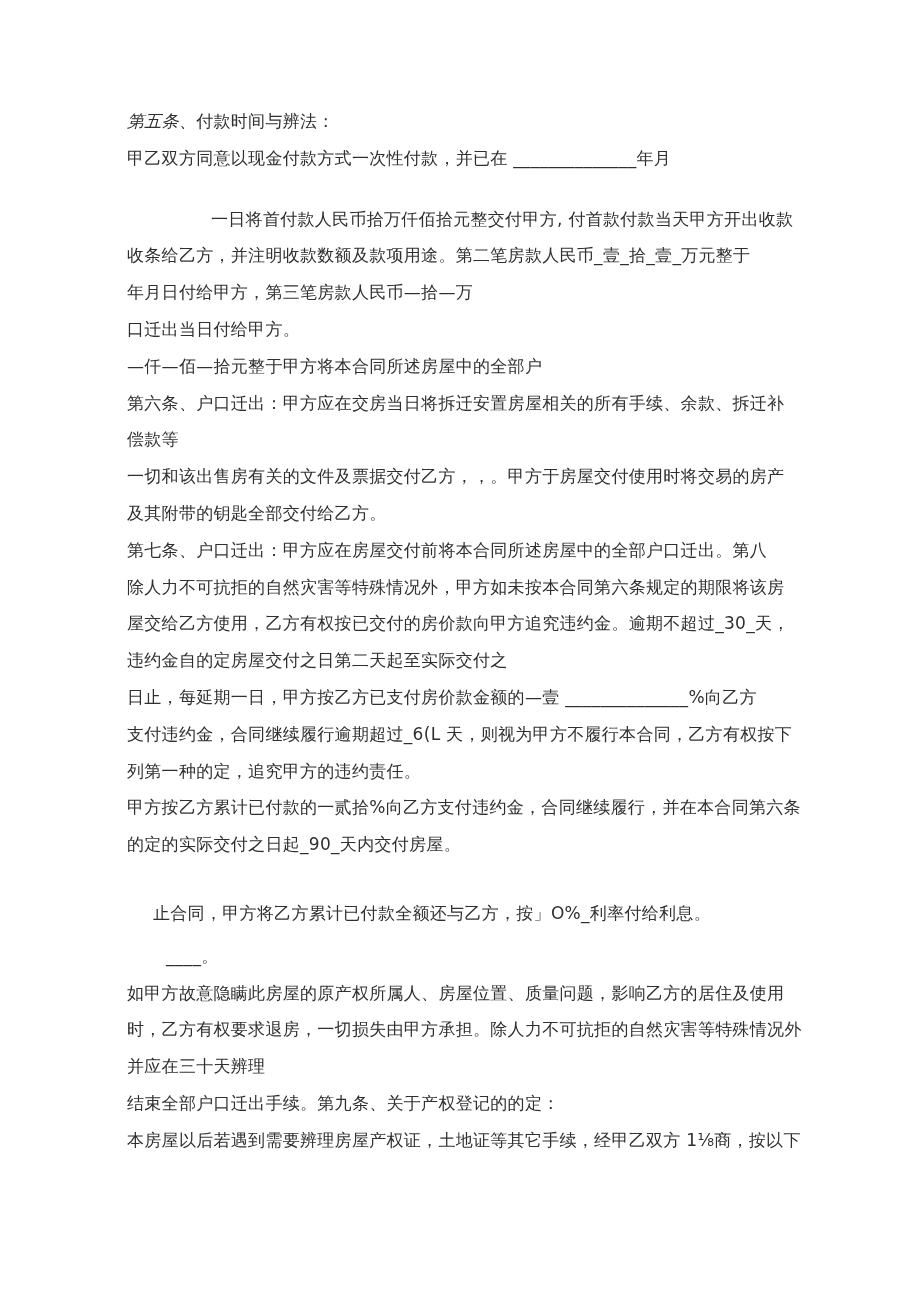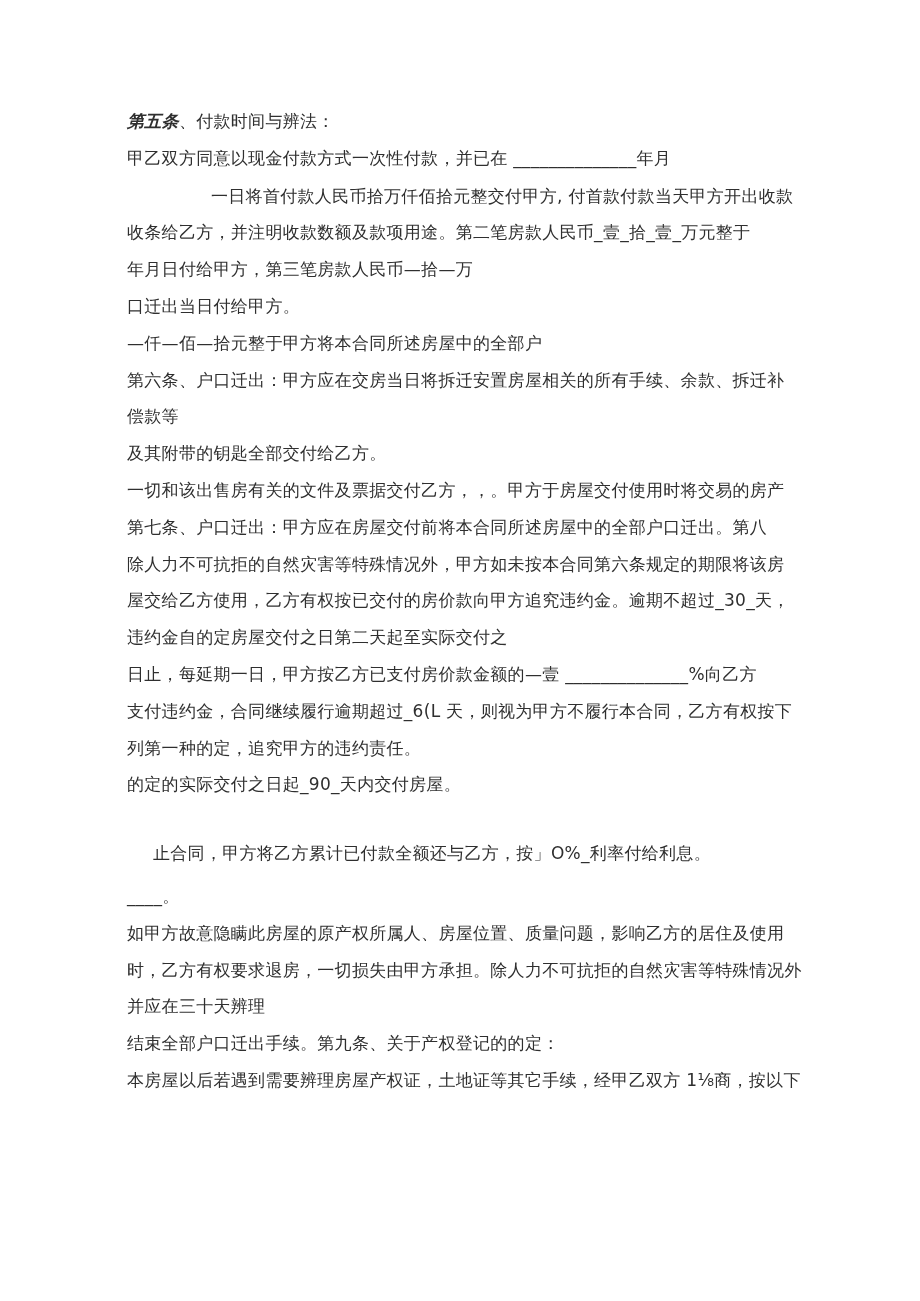--- a/index.html
+++ b/index.html
@@ -22,53 +22,53 @@
     font-size: 17px;
     letter-spacing: 0.3px;
   }
   .line {
     height: 36.8px;
     line-height: 36.8px;
     white-space: nowrap;
   }
   .clause-italic {
     font-style: italic;
-    font-weight: bold;
   }
   .indent-lg { padding-left: 84px; }
   .indent-sm { padding-left: 26px; margin-top: 32px; }
-  .gap-lg { margin-top: 1px; }
-  .gap-sm { margin-top: 6px; }
+  .gap-lg { margin-top: 24px; }
+  .gap-sm { margin-top: 6px; margin-left: 39px; }
 </style>
 </head>
 <body>
 
 <div class="page">
 
   <div class="line">
     <span class="clause-italic">第五条</span><span>、付款时间与辨法：</span>
   </div>
 
   <div class="line">甲乙双方同意以现金付款方式一次性付款，并已在 ______________年月</div>
   <div class="line indent-lg gap-lg">一日将首付款人民币拾万仟佰拾元整交付甲方, 付首款付款当天甲方开出收款</div>
   <div class="line">收条给乙方，并注明收款数额及款项用途。第二笔房款人民币_壹_拾_壹_万元整于</div>
   <div class="line">年月日付给甲方，第三笔房款人民币—拾—万</div>
   <div class="line">口迁出当日付给甲方。</div>
   <div class="line">—仟—佰—拾元整于甲方将本合同所述房屋中的全部户</div>
   <div class="line">第六条、户口迁出：甲方应在交房当日将拆迁安置房屋相关的所有手续、余款、拆迁补</div>
   <div class="line">偿款等</div>
+  <div class="line">一切和该出售房有关的文件及票据交付乙方，，。甲方于房屋交付使用时将交易的房产</div>
   <div class="line">及其附带的钥匙全部交付给乙方。</div>
-  <div class="line">一切和该出售房有关的文件及票据交付乙方，，。甲方于房屋交付使用时将交易的房产</div>
   <div class="line">第七条、户口迁出：甲方应在房屋交付前将本合同所述房屋中的全部户口迁出。第八</div>
   <div class="line">除人力不可抗拒的自然灾害等特殊情况外，甲方如未按本合同第六条规定的期限将该房</div>
   <div class="line">屋交给乙方使用，乙方有权按已交付的房价款向甲方追究违约金。逾期不超过_30_天，</div>
   <div class="line">违约金自的定房屋交付之日第二天起至实际交付之</div>
   <div class="line">日止，每延期一日，甲方按乙方已支付房价款金额的—壹 ______________%向乙方</div>
   <div class="line">支付违约金，合同继续履行逾期超过_6(L 天，则视为甲方不履行本合同，乙方有权按下</div>
   <div class="line">列第一种的定，追究甲方的违约责任。</div>
+  <div class="line">甲方按乙方累计已付款的一贰拾%向乙方支付违约金，合同继续履行，并在本合同第六条</div>
   <div class="line">的定的实际交付之日起_90_天内交付房屋。</div>
   <div class="line indent-sm">止合同，甲方将乙方累计已付款全额还与乙方，按」O%_利率付给利息。</div>
   <div class="line gap-sm">____。</div>
   <div class="line">如甲方故意隐瞒此房屋的原产权所属人、房屋位置、质量问题，影响乙方的居住及使用</div>
   <div class="line">时，乙方有权要求退房，一切损失由甲方承担。除人力不可抗拒的自然灾害等特殊情况外</div>
   <div class="line">并应在三十天辨理</div>
   <div class="line">结束全部户口迁出手续。第九条、关于产权登记的的定：</div>
   <div class="line">本房屋以后若遇到需要辨理房屋产权证，土地证等其它手续，经甲乙双方 1⅛商，按以下</div>
 
 </div>

